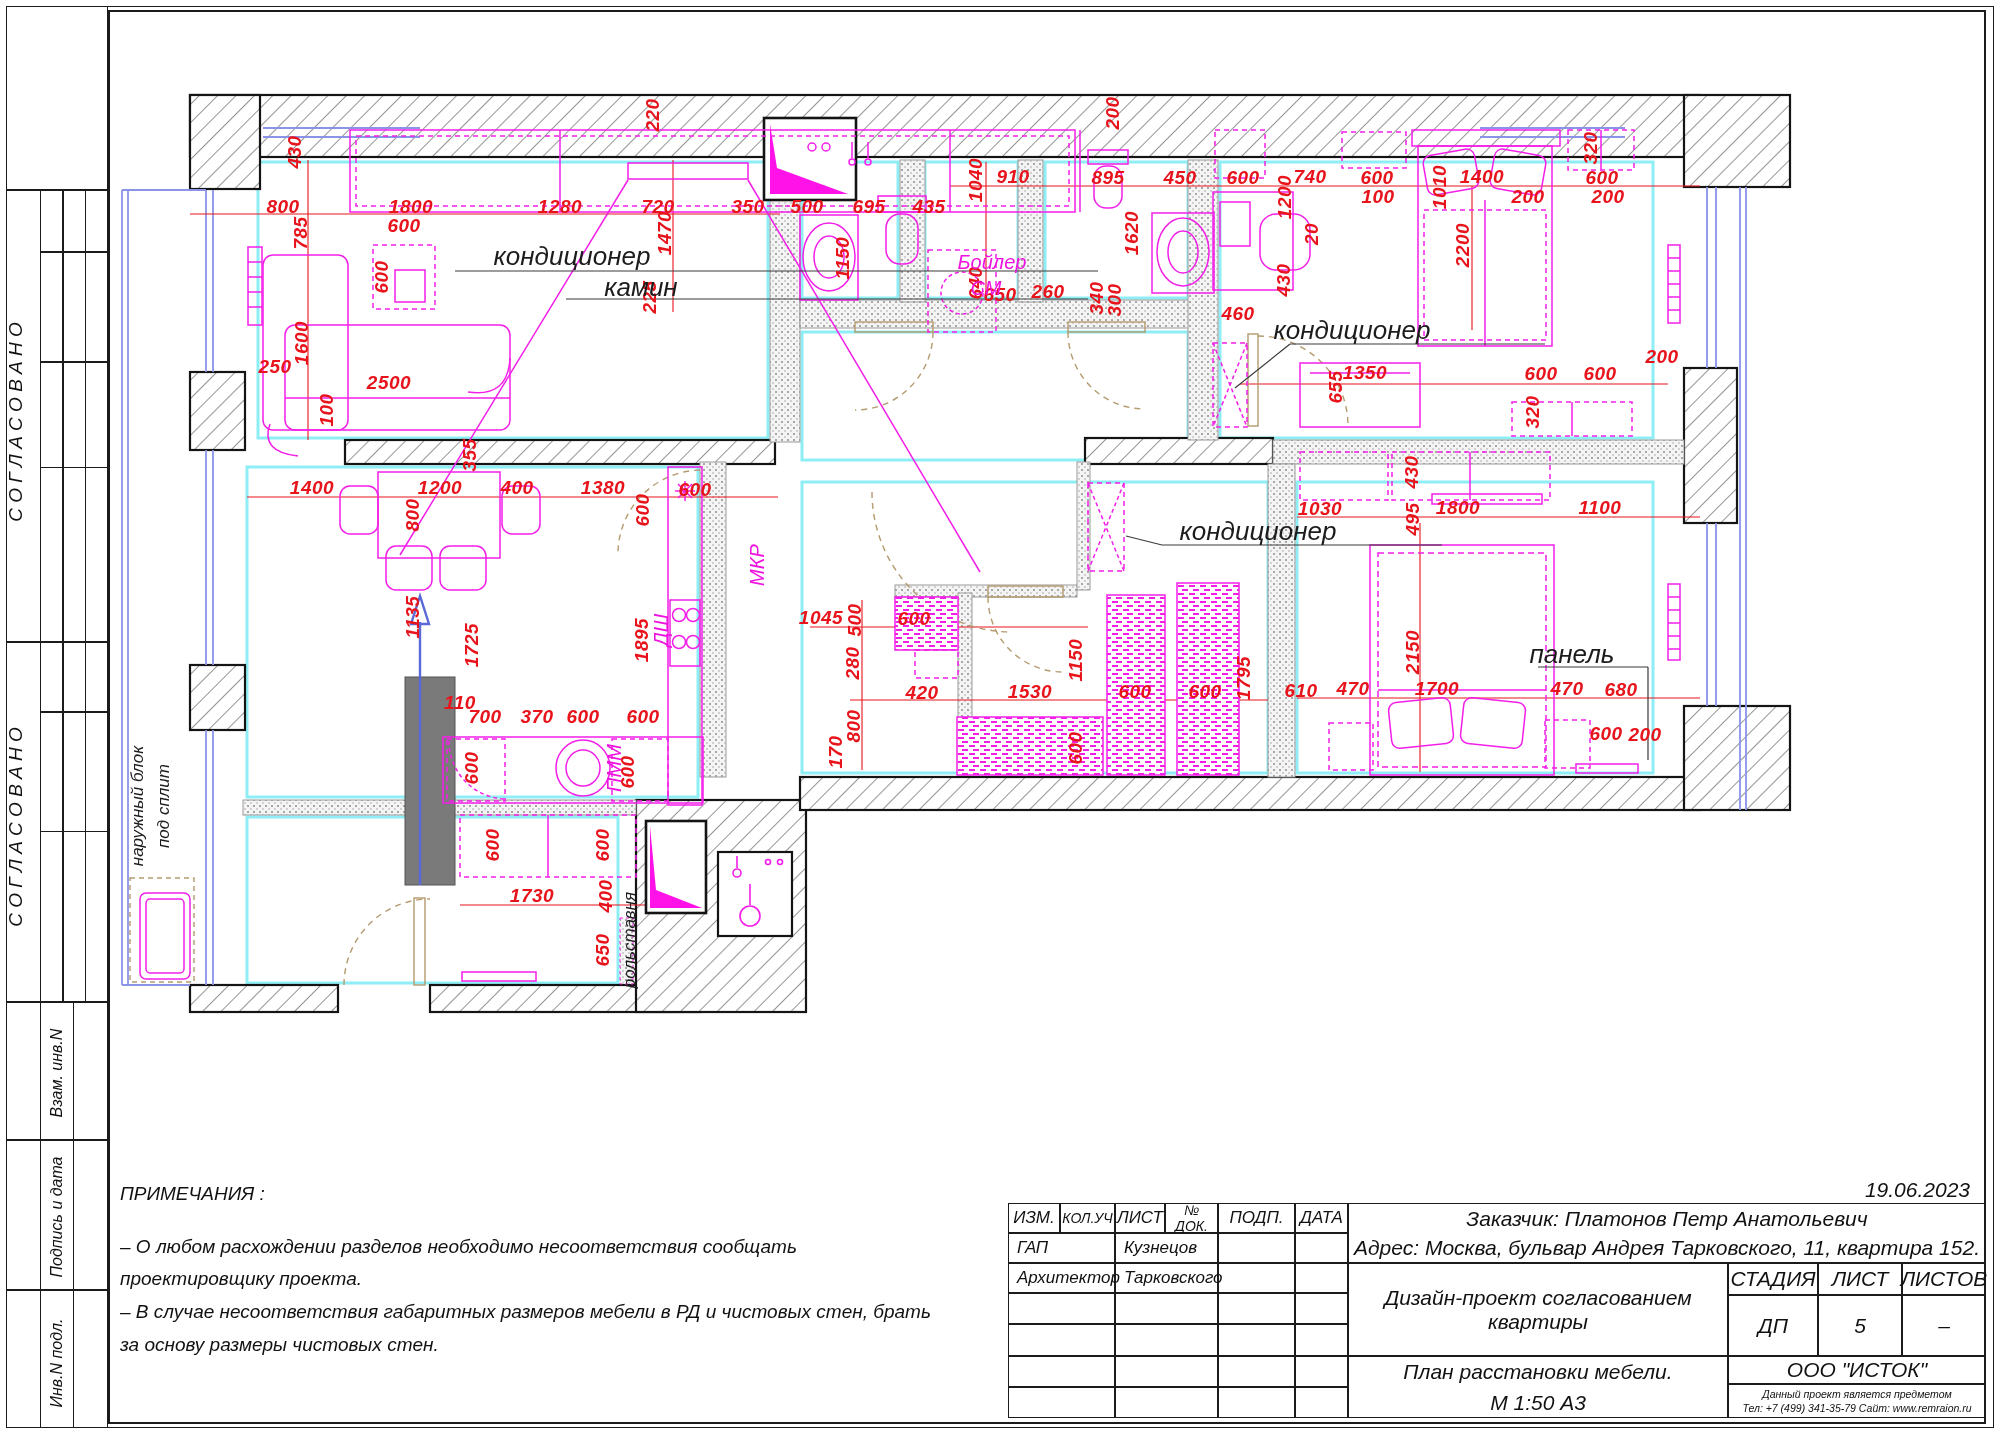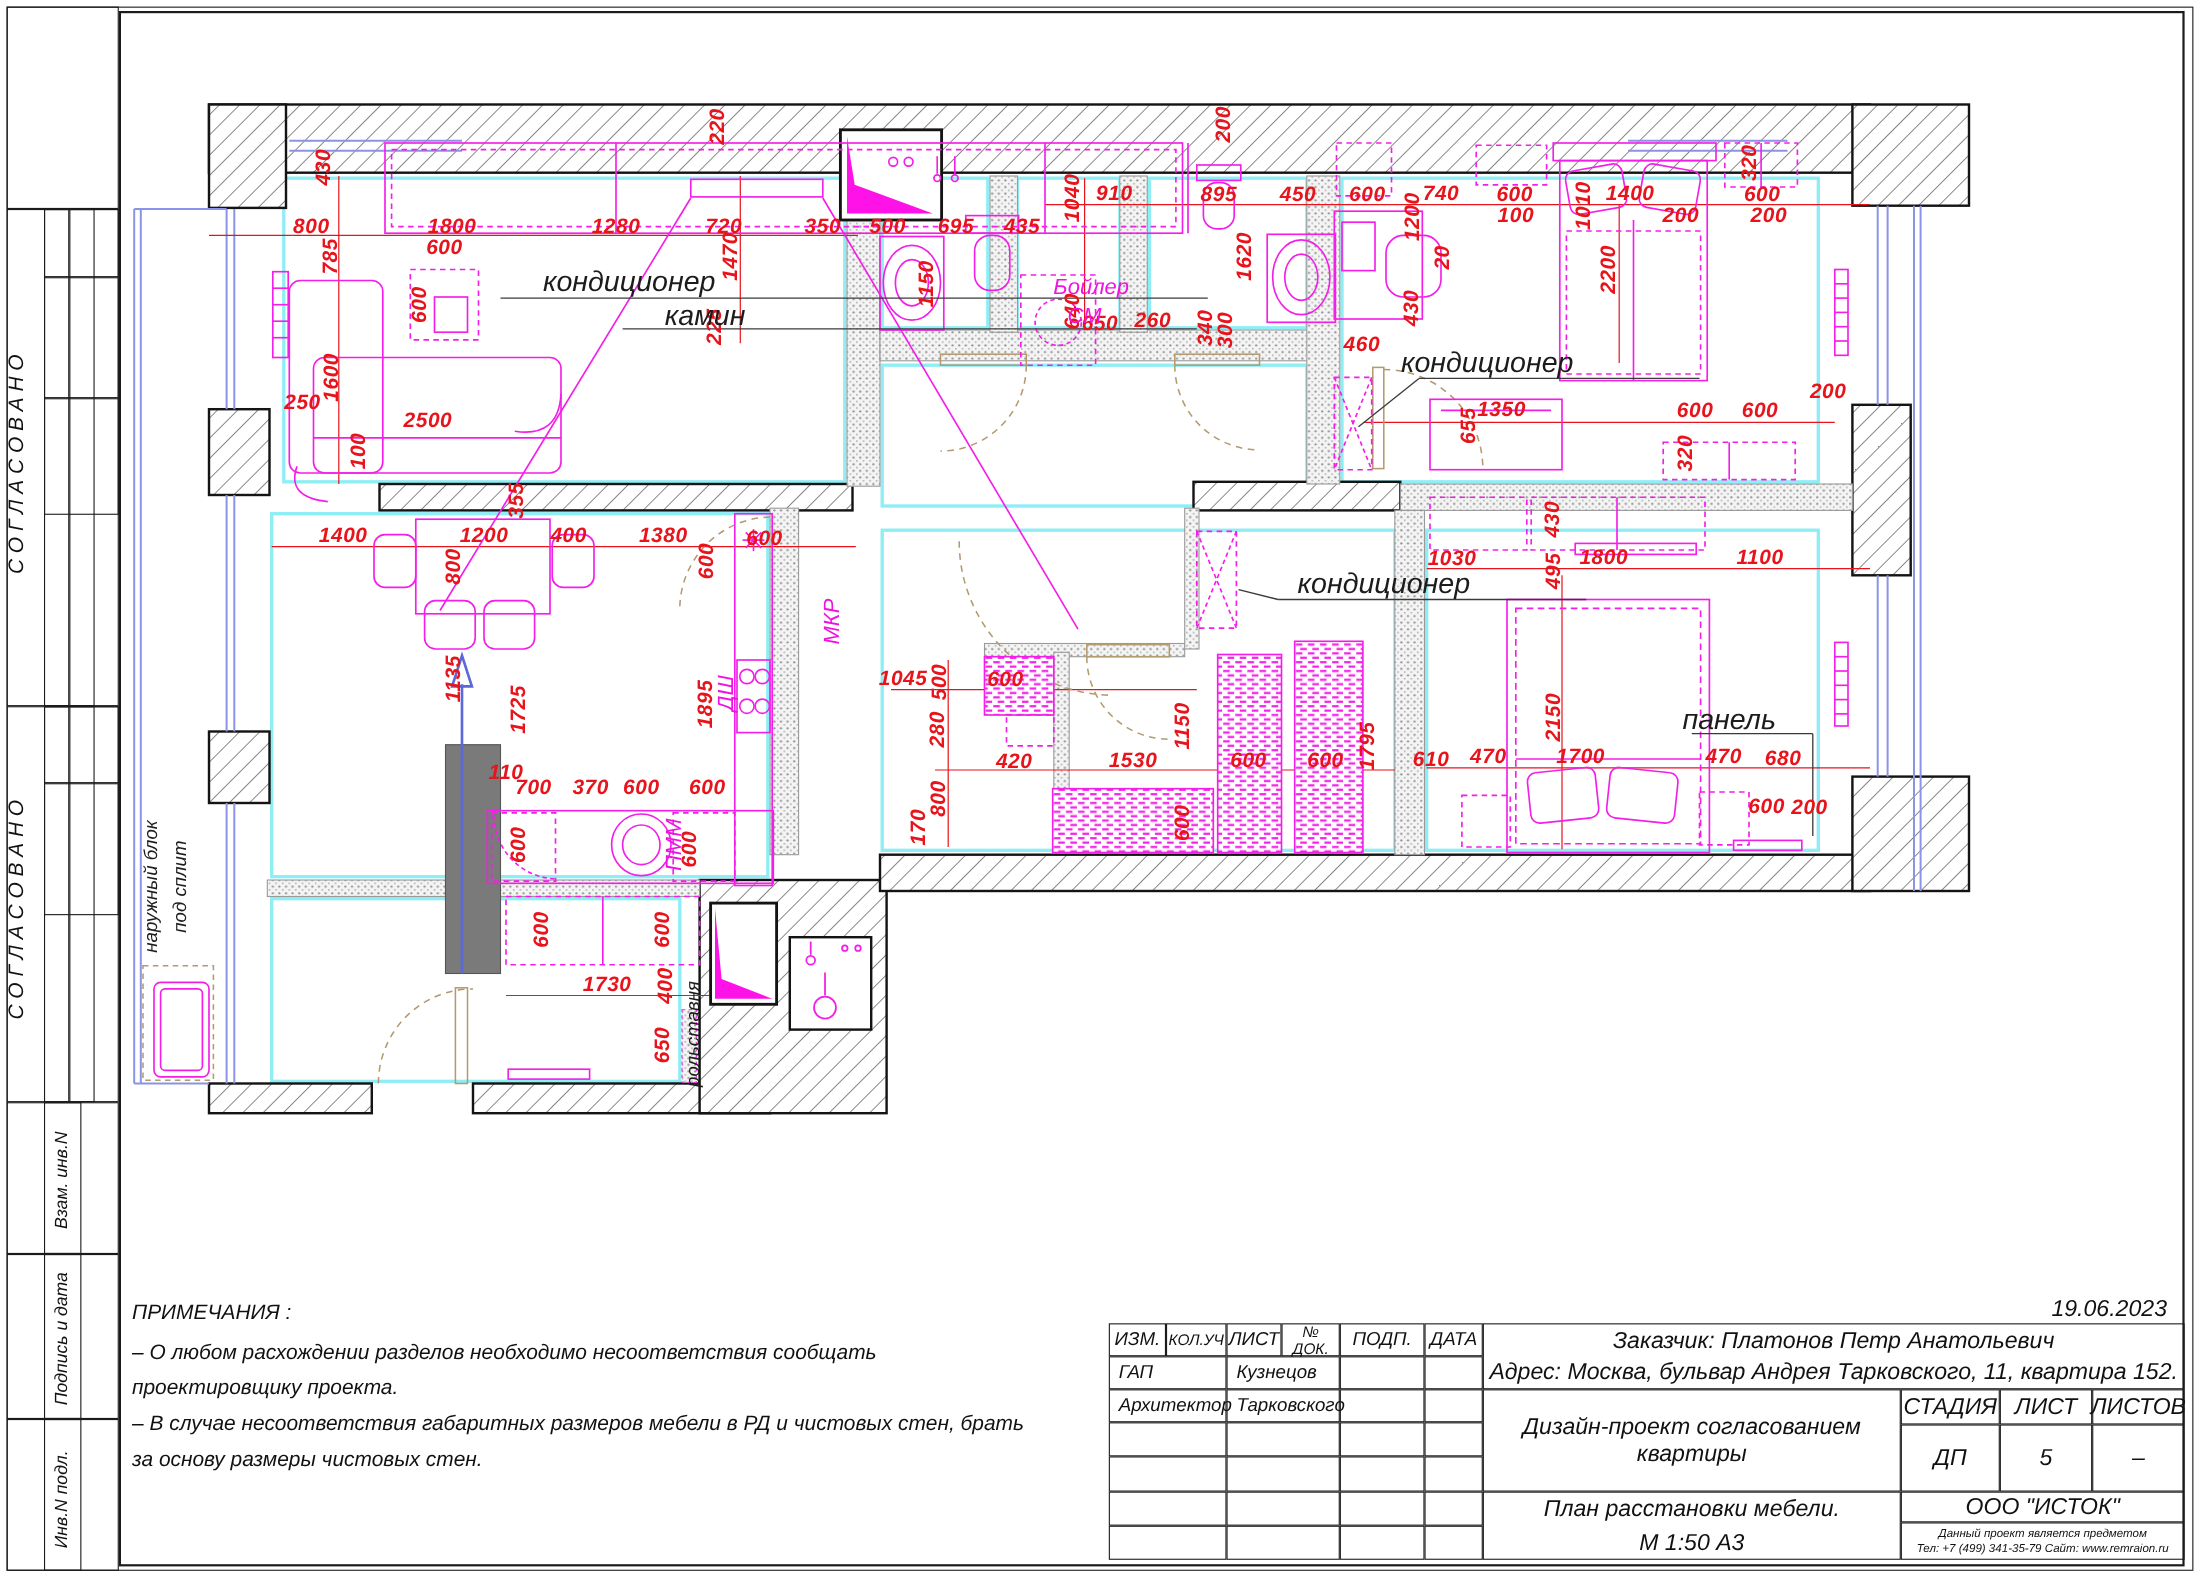--- a/index.html
+++ b/index.html
@@ -16,21 +16,21 @@
        transform:translate(-50%,-50%);white-space:nowrap;z-index:6;}
   .callout.v{transform:translate(-50%,-50%) rotate(-90deg);}
   .callout.m{color:#ef13e0;font-size:20px;}
   .callout.s{font-size:17px;}
   
   .vtext{position:absolute;transform:rotate(-90deg);transform-origin:center;
          font:italic 19px "Liberation Sans",sans-serif;color:#111;white-space:nowrap;}
   
   #notes{position:absolute;left:120px;top:1178px;width:830px;color:#111;
          font:italic 19px "Liberation Sans",sans-serif;line-height:1.72;z-index:4;}
-  #notes .nt{margin-bottom:3px;}
+  #notes .nt{margin-bottom:20px;}
   
   .tb-cell{position:absolute;box-sizing:border-box;border:1.4px solid #1b1b1b;
            color:#111;font:italic 17px "Liberation Sans",sans-serif;
            display:flex;align-items:center;justify-content:center;text-align:center;}
   .tb-cell.left{justify-content:flex-start;padding-left:8px;}
   .tb-cell.big{font-size:21px;}
   .tb-cell.tiny{font-size:10.5px;line-height:1.35;padding:2px 6px;}
   #date-label{position:absolute;right:30px;top:1178px;color:#111;
               font:italic 21px "Liberation Sans",sans-serif;z-index:4;}
 </style>
@@ -443,21 +443,21 @@
       <span class="dim" style="left: 1458px; top: 508px;">1800</span>
       <span class="dim" style="left: 1600px; top: 508px;">1100</span>
       <span class="dim v" style="left: 1413px; top: 652px;">2150</span>
       <span class="dim" style="left: 1301px; top: 691px; text-align: center;">610</span>
       <span class="dim" style="left: 1353px; top: 689px;">470</span>
       <span class="dim" style="left: 1437px; top: 689px;">1700</span>
       <span class="dim" style="left: 1567px; top: 689px;">470</span>
       <span class="dim" style="left: 1621px; top: 690px;">680</span>
       <span class="dim" style="left: 1606px; top: 734px;">600</span>
       <span class="dim" style="left: 1645px; top: 735px;">200</span>
-      <span class="dim" style="left: 552px; top: 896px;">1730</span>
+      <span class="dim" style="left: 532px; top: 896px;">1730</span>
       <span class="dim v" style="left: 606px; top: 896px;">400</span>
       <span class="dim v" style="left: 603px; top: 950px;">650</span>
       <span class="dim v" style="left: 493px; top: 845px;">600</span>
       <span class="dim v" style="left: 603px; top: 845px;">600</span>
       <span class="callout" style="left: 572px; top: 256px;">кондиционер</span>
       <span class="callout" style="left: 641px; top: 287px;">камин</span>
       <span class="callout" style="left: 1352px; top: 330px;">кондиционер</span>
       <span class="callout" style="left: 1258px; top: 531px;">кондиционер</span>
       <span class="callout" style="left: 1572px; top: 654px;">панель</span>
       <span class="callout m" style="left: 992px; top: 262px;">Бойлер</span>

